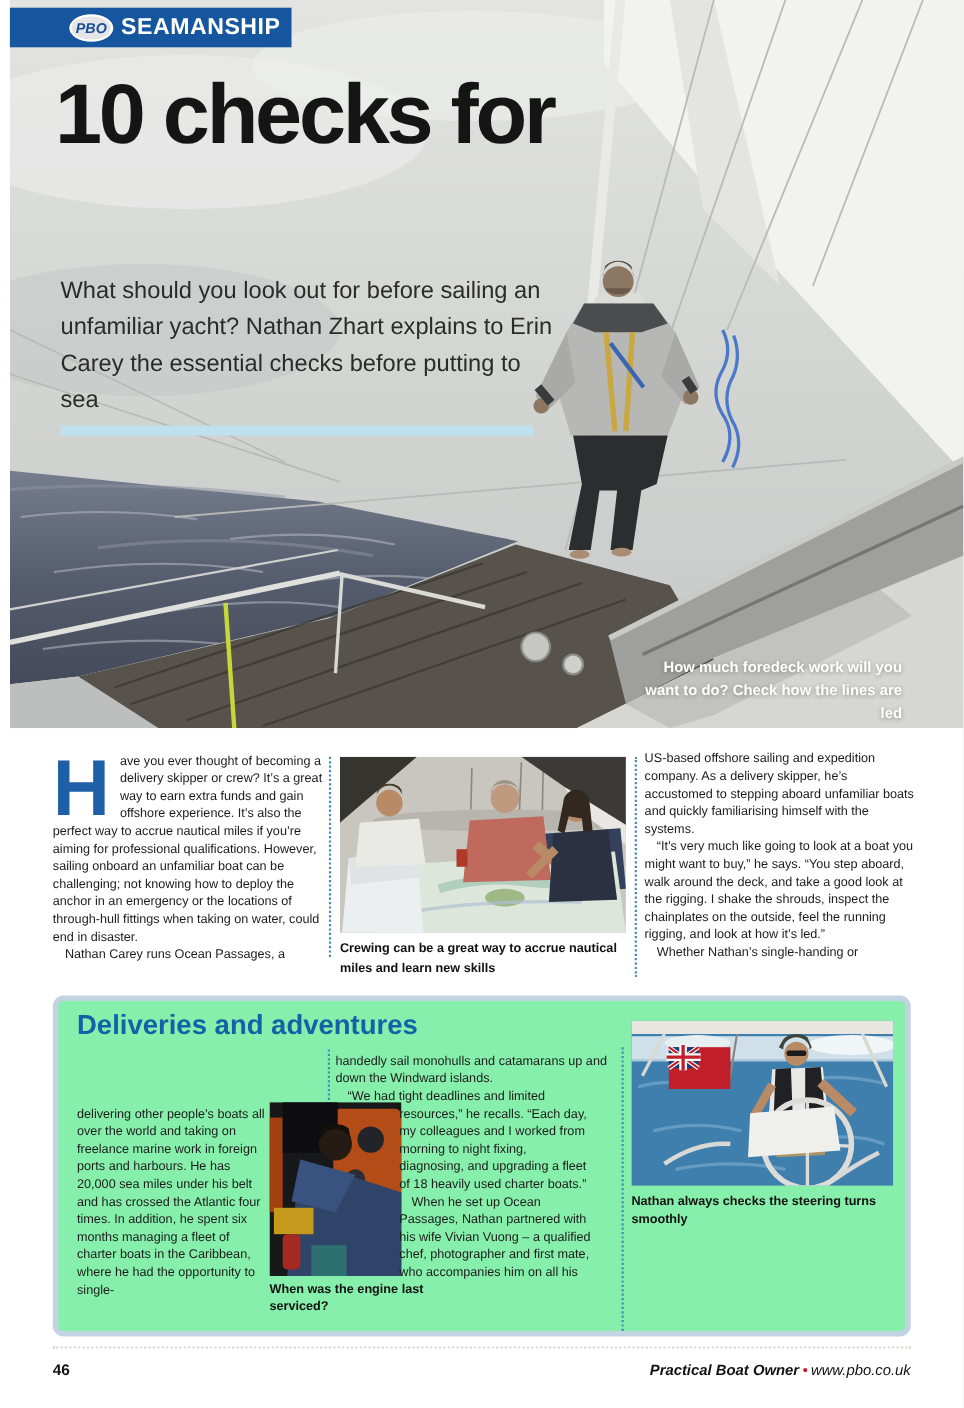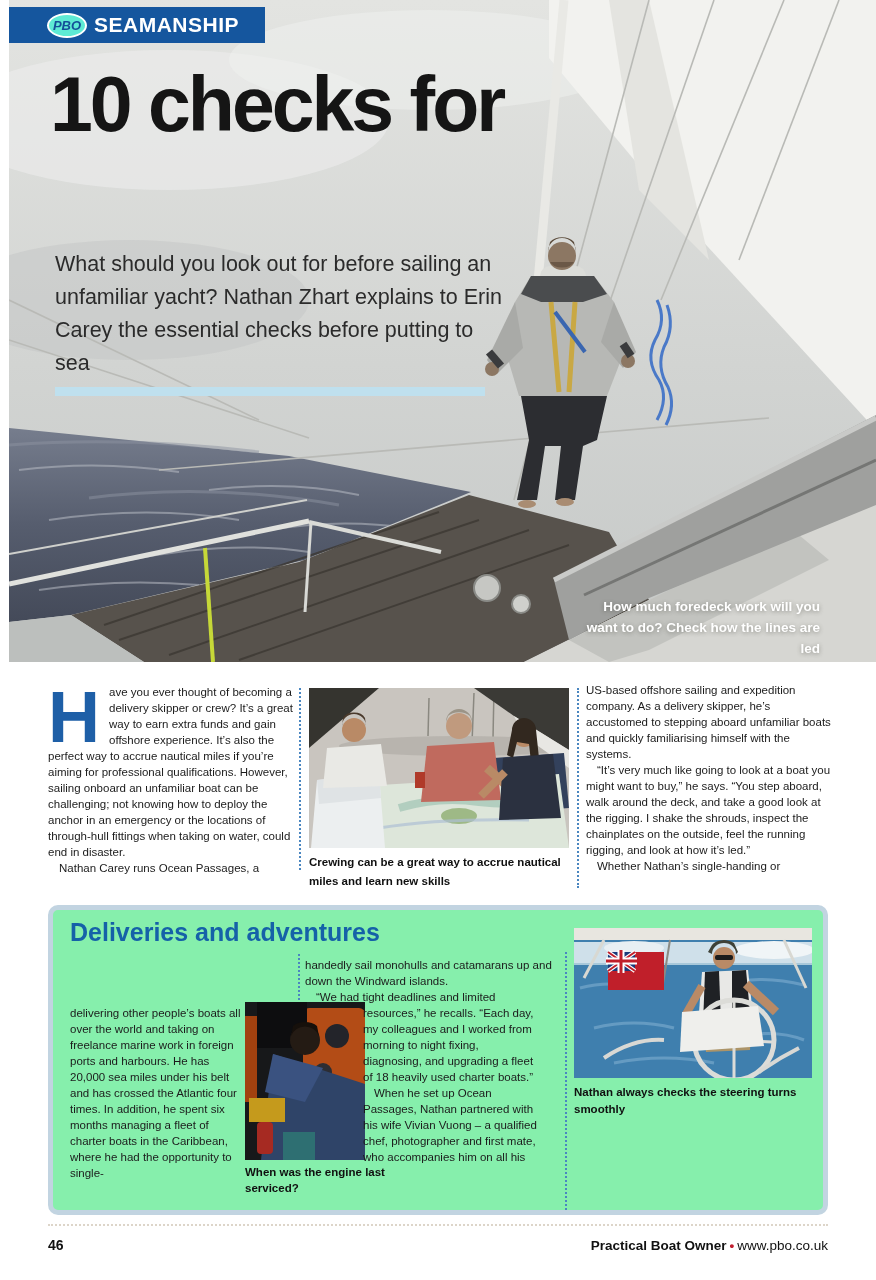--- a/index.html
+++ b/index.html
@@ -3,23 +3,23 @@
 <meta charset="utf-8">
 <style>
   html,body{margin:0;padding:0;background:#e9e9e9;}
   .page{position:relative;width:876px;height:1280px;background:#ffffff;overflow:hidden;
         font-family:"Liberation Sans", sans-serif;margin:0 auto;}
   
   .hero{position:absolute;left:9px;top:0;width:867px;height:662px;overflow:hidden;}
   .hero svg{display:block;}
   .header-bar{position:absolute;left:9px;top:7px;width:256px;height:36px;background:#15569e;
         display:flex;align-items:center;padding-left:38px;box-sizing:border-box;}
-  .pbo-logo{width:40px;height:25px;background:#5eead4;border-radius:50%;border:2px solid #ffffff;
+  .pbo-logo{width:40px;height:25px;background:#e5e5e5;border-radius:50%;border:2px solid #ffffff;
         color:#144f98;font-weight:bold;font-style:italic;font-size:13px;display:flex;
-        align-items:center;justify-content:center;box-sizing:border-box;flex:0 0 auto;}
+        align-items:center;justify-content:center;box-sizing:border-box;flex:0 0 auto;margin-left:16px;}
   .section-label{color:#ffffff;font-weight:bold;font-size:21px;letter-spacing:.5px;margin-left:7px;}
   .hero-title{position:absolute;left:50px;top:62px;color:#151515;font-weight:900;
         font-size:77px;line-height:85px;letter-spacing:-3px;white-space:nowrap;}
   .standfirst{position:absolute;left:55px;top:248px;width:452px;color:#2b2b2b;
         font-size:21.5px;line-height:33px;}
   .rule{position:absolute;left:55px;top:387px;width:430px;height:9px;background:#bfe0ee;}
   .hero-caption{position:absolute;top:596px;left:580px;width:240px;text-align:right;color:#ffffff;
         font-weight:bold;font-size:13.5px;line-height:21px;text-shadow:0 1px 4px rgba(60,60,50,.45);}
   
   .body-text{font-size:11.5px;line-height:16px;color:#1b1b1b;margin:0;}
@@ -46,21 +46,21 @@
         font-size:11.5px;line-height:16px;color:#101010;}
   .box-colB{position:absolute;left:252px;top:47px;width:254px;}
   .box-colB-narrow{margin-left:58px;width:176px;}
   .box-vdot1{position:absolute;left:245px;top:44px;height:50px;border-left:2px dotted #4a86c0;}
   .box-vdot2{position:absolute;left:512px;top:42px;height:258px;border-left:2px dotted #4a86c0;}
   .box-colC{position:absolute;left:521px;top:18px;width:238px;}
   .helm-caption{font-weight:bold;font-size:11.5px;line-height:17px;color:#101010;margin:6px 0 5px 0;}
   
   .hr-dotted{position:absolute;left:48px;top:1224px;width:780px;border-top:2px dotted #ddd5c9;}
   .footer-left{position:absolute;left:48px;top:1237px;font-weight:bold;font-size:14px;color:#111;}
-  .footer-right{position:absolute;right:48px;top:1238px;font-size:13.5px;color:#111;}
+  .footer-right{position:absolute;right:48px;top:1238px;font-size:13.5px;color:#111;font-style:italic;}
   .footer-right .mag{font-weight:bold;}
   .footer-right .dot{color:#c11f2f;font-weight:bold;padding:0 3px;}
 </style>
 </head>
 <body>
 
 <div class="page">
 
   <div class="hero">
     <svg width="867" height="662" viewBox="0 0 867 662">

